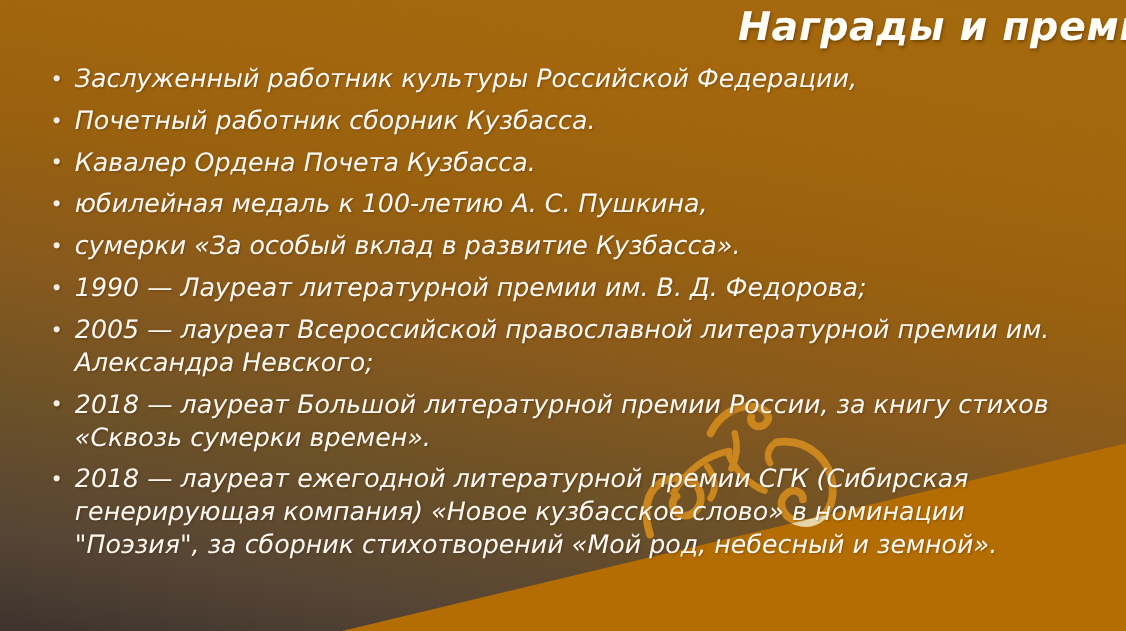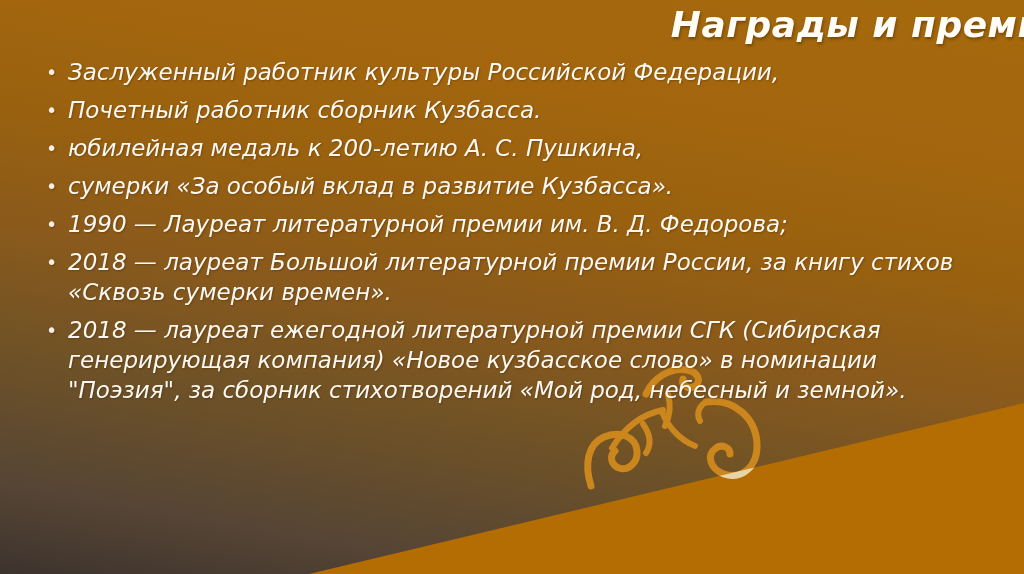--- a/index.html
+++ b/index.html
@@ -73,23 +73,26 @@
     <g clip-path="url(#tri-clip)">
       <use href="#bike" stroke="#e8d5a7"></use>
     </g>
   </svg>
 
   <div class="title">Награды и премии</div>
 
   <ul class="bullets">
     <li>Заслуженный работник культуры Российской Федерации,</li>
     <li>Почетный работник сборник Кузбасса.</li>
-    <li>юбилейная медаль к 200-летию А. С. Пушкина,</li>
+    <li>Кавалер Ордена Почета Кузбасса.</li>
+    <li>юбилейная медаль к 100-летию А. С. Пушкина,</li>
     <li>сумерки «За особый вклад в развитие Кузбасса».</li>
     <li>1990 — Лауреат литературной премии им. В. Д. Федорова;</li>
+    <li>2005 — лауреат Всероссийской православной литературной премии им.
+Александра Невского;</li>
     <li>2018 — лауреат Большой литературной премии России, за книгу стихов
 «Сквозь сумерки времен».</li>
     <li>2018 — лауреат ежегодной литературной премии СГК (Сибирская
 генерирующая компания) «Новое кузбасское слово» в номинации
 "Поэзия", за сборник стихотворений «Мой род, небесный и земной».</li>
   </ul>
 
 </div>
 
 </body></html>

